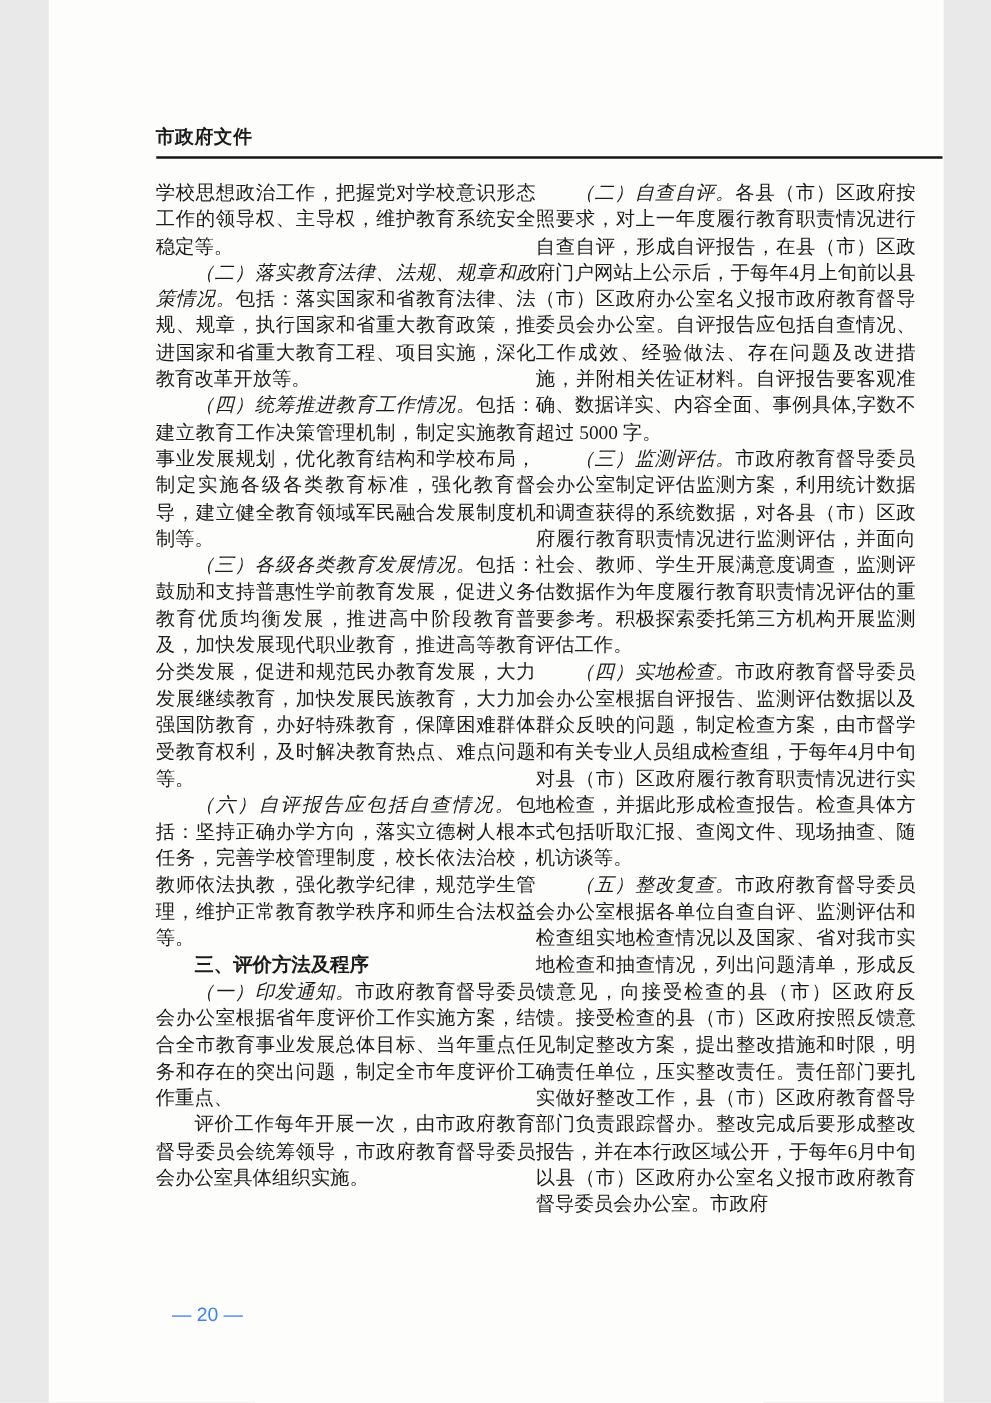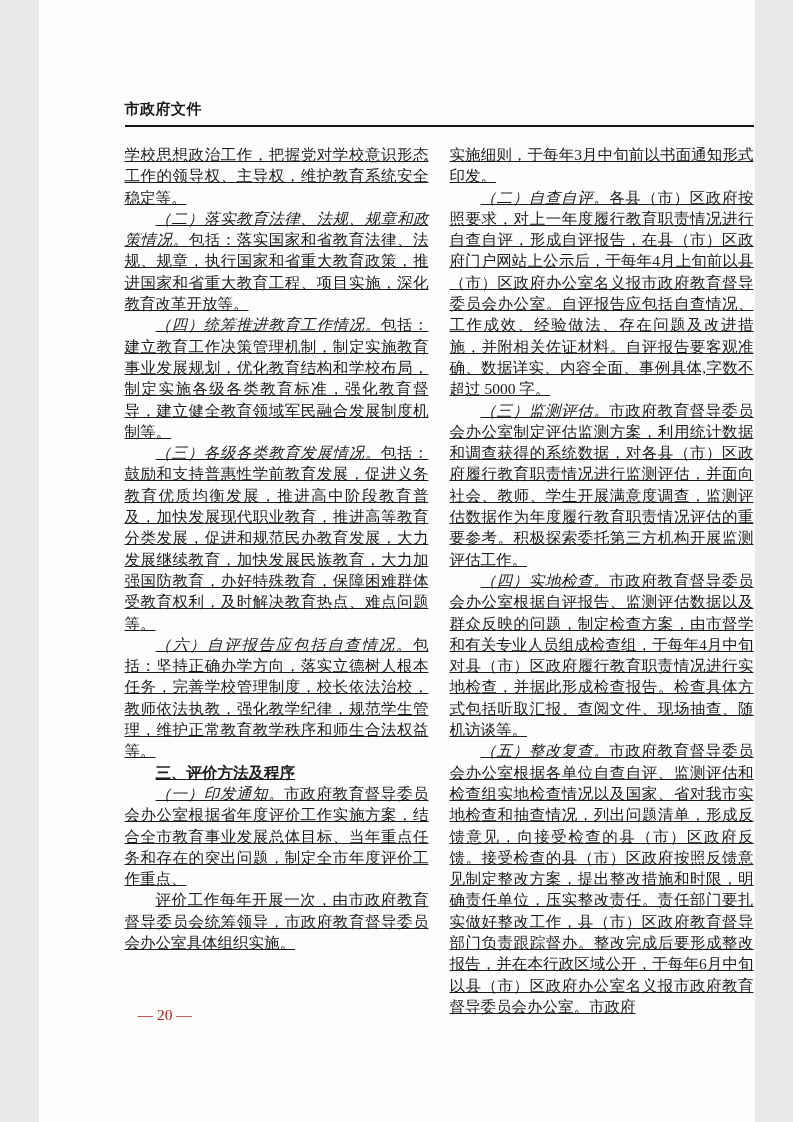--- a/index.html
+++ b/index.html
@@ -27,46 +27,44 @@
     font-size: 15px;
     letter-spacing: 0.5px;
   }
   .divider {
     margin-top: 6px;
     height: 2px;
     background: #171717;
   }
   .columns {
     display: flex;
-    gap: 21px;
     margin-top: 17px;
-    text-decoration: underline;
   }
   .col {
     width: 304px;
     font-family: "Liberation Serif", "DejaVu Serif", serif;
     font-size: 15.5px;
     line-height: 21.3px;
     text-align: justify;
   }
   .para { margin: 0; text-indent: 2em; }
   .para.cont { text-indent: 0; }
   .kai { font-style: italic; }
   .heading {
     font-family: "Liberation Sans", "DejaVu Sans", sans-serif;
     font-weight: bold;
     font-style: normal;
   }
   .footer {
     position: absolute;
     left: 99px;
-    top: 1006px;
-    font-family: Liberation Serif, serif;
+    top: 1044px;
+    font-family: Liberation Sans, sans-serif;
     font-size: 15.5px;
-    color: #b91c1c;
+    color: #3b82f6;
   }
 </style>
 </head>
 <body>
 
 <div class="page">
   <div class="content">
 
     <div class="header">
       <span>市政府文件</span>
@@ -80,21 +78,20 @@
         <p class="para"><span class="kai">（二）落实教育法律、法规、规章和政策情况。</span><span>包括：落实国家和省教育法律、法规、规章，执行国家和省重大教育政策，推进国家和省重大教育工程、项目实施，深化教育改革开放等。</span></p>
         <p class="para"><span class="kai">（四）统筹推进教育工作情况。</span><span>包括：建立教育工作决策管理机制，制定实施教育事业发展规划，优化教育结构和学校布局，制定实施各级各类教育标准，强化教育督导，建立健全教育领域军民融合发展制度机制等。</span></p>
         <p class="para"><span class="kai">（三）各级各类教育发展情况。</span><span>包括：鼓励和支持普惠性学前教育发展，促进义务教育优质均衡发展，推进高中阶段教育普及，加快发展现代职业教育，推进高等教育分类发展，促进和规范民办教育发展，大力发展继续教育，加快发展民族教育，大力加强国防教育，办好特殊教育，保障困难群体受教育权利，及时解决教育热点、难点问题等。</span></p>
         <p class="para"><span class="kai">（六）自评报告应包括自查情况。</span><span>包括：坚持正确办学方向，落实立德树人根本任务，完善学校管理制度，校长依法治校，教师依法执教，强化教学纪律，规范学生管理，维护正常教育教学秩序和师生合法权益等。</span></p>
         <p class="para heading">三、评价方法及程序</p>
         <p class="para"><span class="kai">（一）印发通知。</span><span>市政府教育督导委员会办公室根据省年度评价工作实施方案，结合全市教育事业发展总体目标、当年重点任务和存在的突出问题，制定全市年度评价工作重点、</span></p>
         <p class="para"><span>评价工作每年开展一次，由市政府教育督导委员会统筹领导，市政府教育督导委员会办公室具体组织实施。</span></p>
       </div>
 
       <div class="col">
-        <p class="para cont"><span>实施细则，于每年3月中旬前以书面通知形式印发。</span></p>
         <p class="para"><span class="kai">（二）自查自评。</span><span>各县（市）区政府按照要求，对上一年度履行教育职责情况进行自查自评，形成自评报告，在县（市）区政府门户网站上公示后，于每年4月上旬前以县（市）区政府办公室名义报市政府教育督导委员会办公室。自评报告应包括自查情况、工作成效、经验做法、存在问题及改进措施，并附相关佐证材料。自评报告要客观准确、数据详实、内容全面、事例具体,字数不超过 5000 字。</span></p>
         <p class="para"><span class="kai">（三）监测评估。</span><span>市政府教育督导委员会办公室制定评估监测方案，利用统计数据和调查获得的系统数据，对各县（市）区政府履行教育职责情况进行监测评估，并面向社会、教师、学生开展满意度调查，监测评估数据作为年度履行教育职责情况评估的重要参考。积极探索委托第三方机构开展监测评估工作。</span></p>
         <p class="para"><span class="kai">（四）实地检查。</span><span>市政府教育督导委员会办公室根据自评报告、监测评估数据以及群众反映的问题，制定检查方案，由市督学和有关专业人员组成检查组，于每年4月中旬对县（市）区政府履行教育职责情况进行实地检查，并据此形成检查报告。检查具体方式包括听取汇报、查阅文件、现场抽查、随机访谈等。</span></p>
         <p class="para"><span class="kai">（五）整改复查。</span><span>市政府教育督导委员会办公室根据各单位自查自评、监测评估和检查组实地检查情况以及国家、省对我市实地检查和抽查情况，列出问题清单，形成反馈意见，向接受检查的县（市）区政府反馈。接受检查的县（市）区政府按照反馈意见制定整改方案，提出整改措施和时限，明确责任单位，压实整改责任。责任部门要扎实做好整改工作，县（市）区政府教育督导部门负责跟踪督办。整改完成后要形成整改报告，并在本行政区域公开，于每年6月中旬以县（市）区政府办公室名义报市政府教育督导委员会办公室。市政府</span></p>
       </div>
 
     </div>
   </div>
 
   <div class="footer">— 20 —</div>

